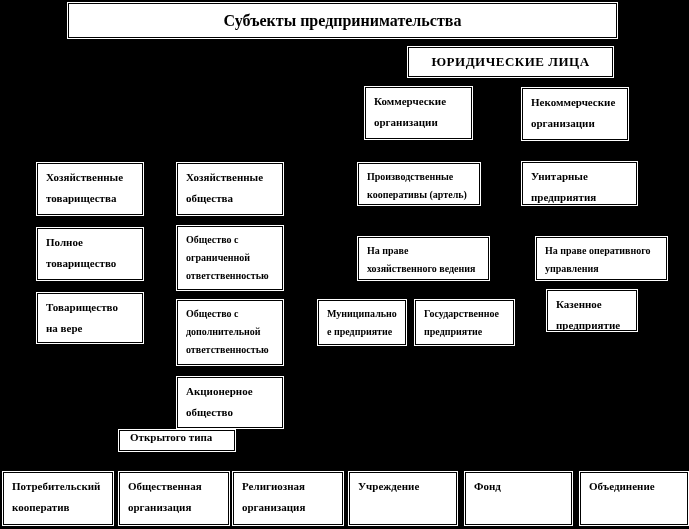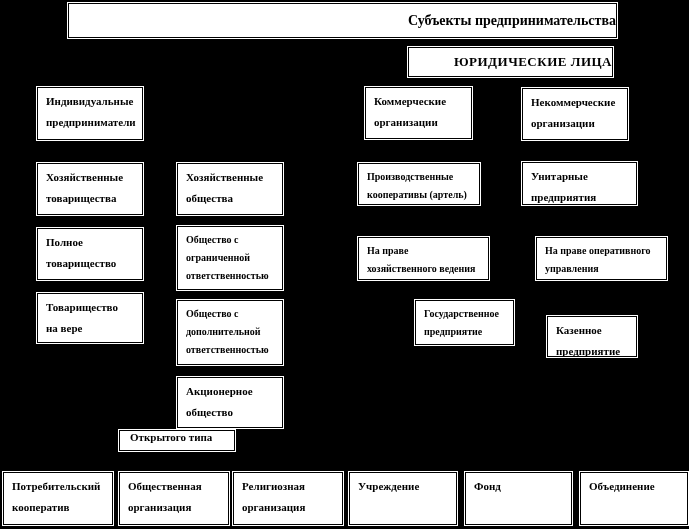--- a/index.html
+++ b/index.html
@@ -32,30 +32,30 @@
     display: block;
   }
   .small {
     font-size: 10px;
     line-height: 18px;
     padding-top: 4px;
   }
   .title {
     display: flex;
     align-items: center;
-    justify-content: flex-end;
+    justify-content: center;
     text-align: center;
-    font-size: 14px;
+    font-size: 16px;
     padding: 0;
     line-height: normal;
   }
   .legal {
     display: flex;
     align-items: center;
-    justify-content: flex-end;
+    justify-content: center;
     text-align: center;
     font-size: 13px;
     letter-spacing: 0.5px;
     padding: 0;
     line-height: normal;
   }
   .tag {
     display: flex;
     align-items: flex-start;
     padding: 0 0 0 10px;
@@ -68,24 +68,20 @@
 <div id="canvas">
 
   <div class="node title" style="left:68px;top:3px;width:549px;height:35px">
     <span>Субъекты  предпринимательства</span>
   </div>
 
   <div class="node legal" style="left:408px;top:47px;width:205px;height:30px">
     <span>ЮРИДИЧЕСКИЕ ЛИЦА</span>
   </div>
 
-  <div class="node" style="left:37px;top:87px;width:106px;height:53px">
-    <span>Индивидуальные
-предприниматели</span>
-  </div>
 
 
   <div class="node" style="left:365px;top:87px;width:107px;height:52px">
     <span>Коммерческие
 организации</span>
   </div>
 
   <div class="node" style="left:522px;top:88px;width:106px;height:52px">
     <span>Некоммерческие
 организации</span>
@@ -136,27 +132,31 @@
     <span>Товарищество
 на вере</span>
   </div>
 
   <div class="node small" style="left:177px;top:300px;width:106px;height:65px">
     <span>Общество с
 дополнительной
 ответственностью</span>
   </div>
 
+  <div class="node small" style="left:318px;top:300px;width:88px;height:45px">
+    <span>Муниципально
+е предприятие</span>
+  </div>
 
   <div class="node small" style="left:415px;top:300px;width:99px;height:45px">
     <span>Государственное
 предприятие</span>
   </div>
 
-  <div class="node" style="left:547px;top:316px;width:90px;height:41px">
+  <div class="node" style="left:547px;top:290px;width:90px;height:41px">
     <span>Казенное
 предприятие</span>
   </div>
 
   <div class="node" style="left:177px;top:377px;width:106px;height:51px">
     <span>Акционерное
 общество</span>
   </div>
 
   <div class="node tag" style="left:119px;top:430px;width:116px;height:21px">

